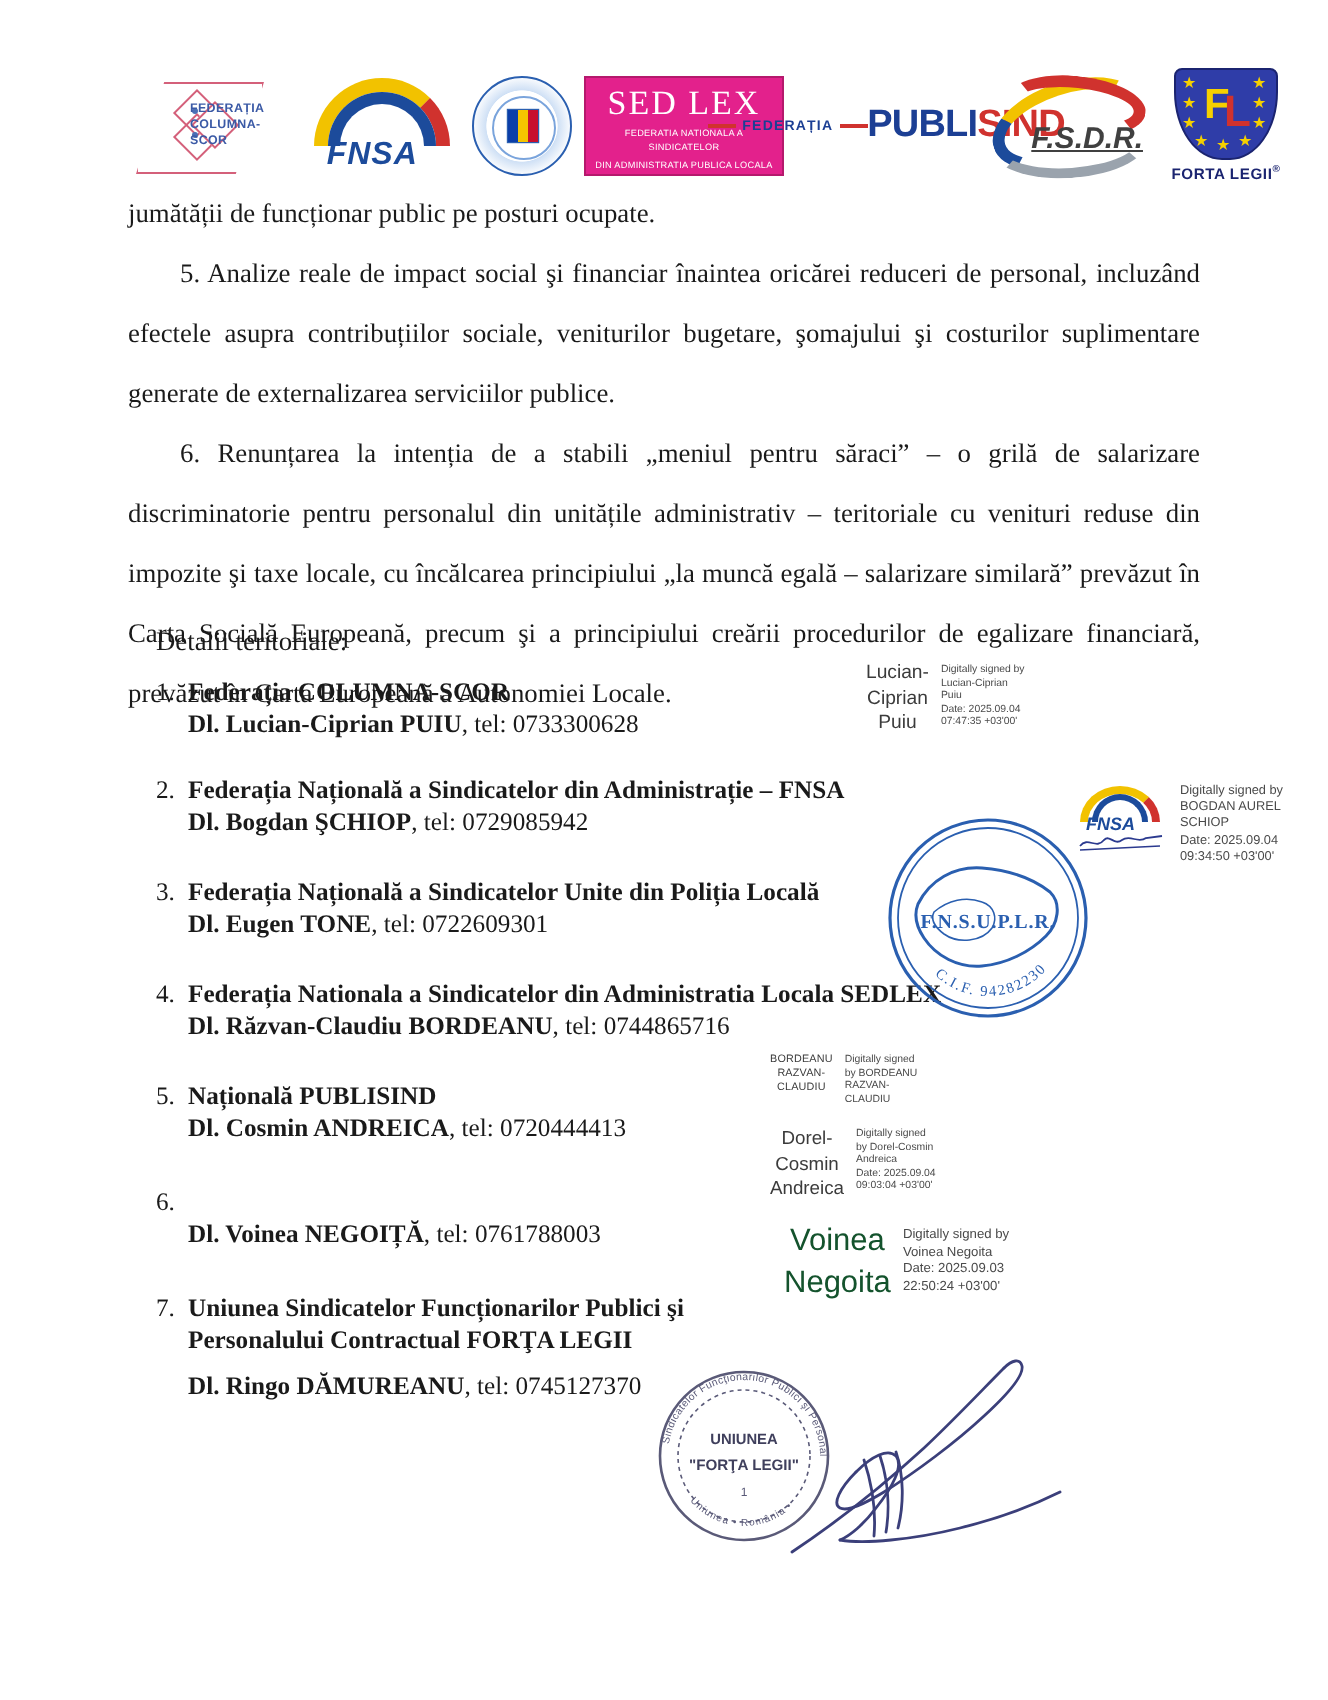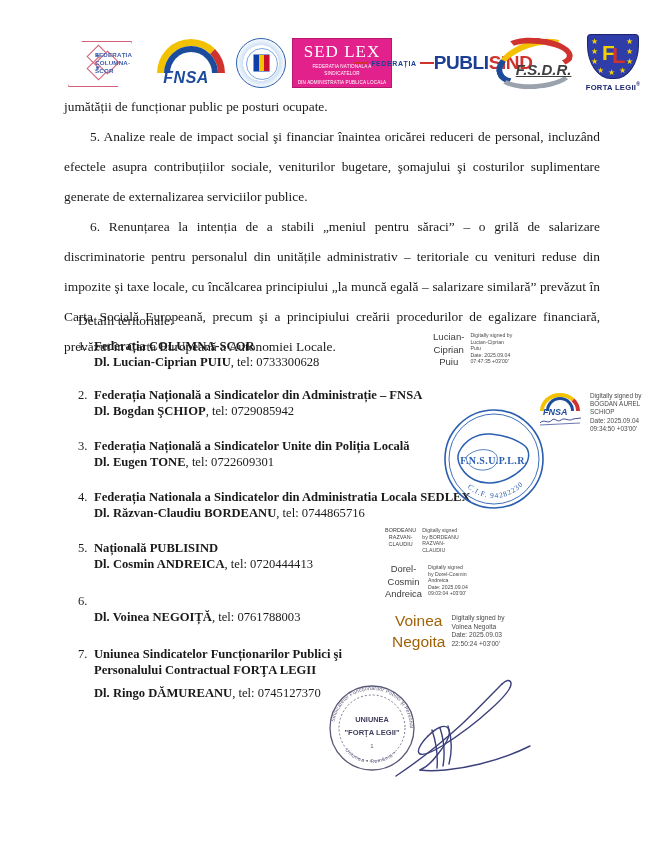--- a/index.html
+++ b/index.html
@@ -339,21 +339,21 @@
 
   #sig-bordeanu { left: 385px; top: 527px; }
   #sig-bordeanu .sig-name { font-size: 5.4px; line-height: 7px; letter-spacing: .1px; }
   #sig-bordeanu .sig-meta { font-size: 5.2px; line-height: 6.6px; }
 
   #sig-andreica { left: 385px; top: 563px; }
   #sig-andreica .sig-name { font-size: 9.4px; line-height: 12.5px; }
   #sig-andreica .sig-meta { font-size: 5.2px; line-height: 6.6px; padding-top: 1px; }
 
   #sig-negoita { left: 392px; top: 610px; }
-  #sig-negoita .sig-name { font-size: 15.5px; line-height: 21px; color: #a16207; }
+  #sig-negoita .sig-name { font-size: 15.5px; line-height: 21px; color: #14532d; }
   #sig-negoita .sig-meta { font-size: 6.6px; line-height: 8.6px; padding-top: 4px; }
 
   
   .sig-fnsa-mark {
     position: relative;
     width: 46px; height: 34px;
     flex: none;
   }
   .sig-fnsa-arc {
     position: absolute;

